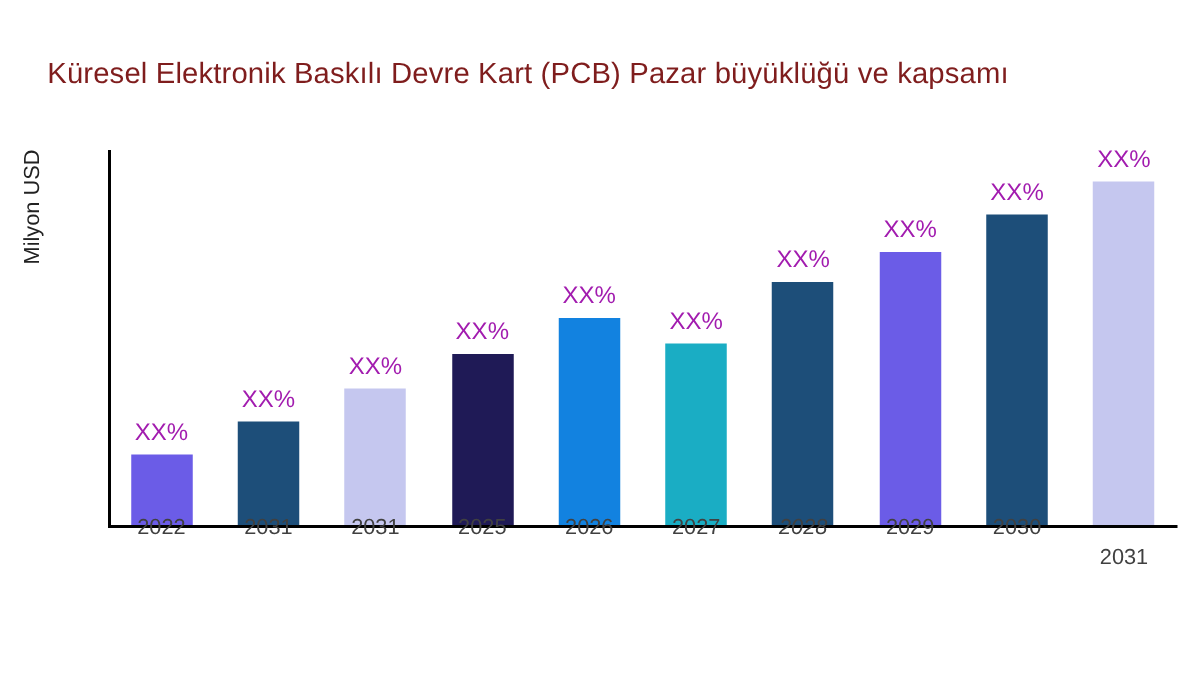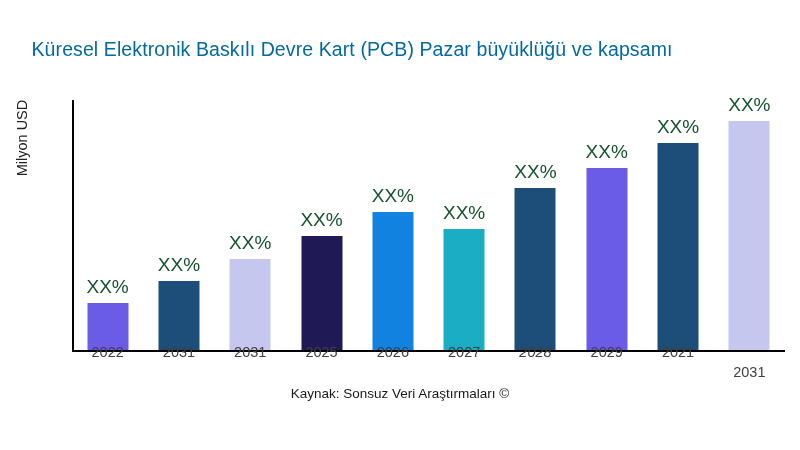--- a/index.html
+++ b/index.html
@@ -1,21 +1,21 @@
 <!DOCTYPE html>
 <html><head>
 <meta charset="utf-8">
 <style>
   html,body{margin:0;padding:0;}
   body{width:800px;height:450px;background:#ffffff;font-family:"Liberation Sans",sans-serif;overflow:hidden;}
   #canvas{position:relative;width:800px;height:450px;}
 
   #chart-title{
     position:absolute;left:0;top:38px;width:704px;text-align:center;
-    font-size:19.5px;color:#0369a1;font-weight:400;letter-spacing:.1px;
+    font-size:19.5px;color:#7f1d1d;font-weight:400;letter-spacing:.1px;
     white-space:nowrap;
   }
 
   #ylabel{
     position:absolute;left:-78px;top:130px;width:200px;text-align:center;
     transform:rotate(-90deg);transform-origin:center center;
     font-size:14.5px;color:#222222;
   }
   #spine-y{position:absolute;left:72px;top:100px;width:1.6px;height:251px;background:#000;}
   #spine-x{position:absolute;left:72px;top:350px;width:713px;height:1.6px;background:#000;}
@@ -30,21 +30,21 @@
     position:absolute;bottom:0;width:71.3px;height:250px;
   }
   .bar-inner{
     position:absolute;bottom:0;left:50%;transform:translateX(-50%);
     width:41px;
   }
   .bar-rect{width:100%;height:100%;}
   .bar-value{
     position:absolute;left:50%;transform:translateX(-50%);
     bottom:100%;margin-bottom:5px;
-    font-size:19px;color:#14532d;white-space:nowrap;text-align:center;
+    font-size:16px;color:#a21caf;white-space:nowrap;text-align:center;
   }
 
   .tick-label{
     position:absolute;top:344px;width:71.3px;text-align:center;
     font-size:14.5px;color:#404040;
   }
 
   #source{
     position:absolute;left:0;top:386px;width:800px;text-align:center;
     font-size:13.5px;color:#1a1a1a;
@@ -119,25 +119,24 @@
         </div>
       </div>
       <div class="bar-slot" style="left: 641.7px; width: 71.3px;">
         <div class="bar-inner" style="height: 229px;">
           <div class="bar-rect" style="background: rgb(197, 199, 239);"></div>
           <div class="bar-value">XX%</div>
         </div>
       </div>
     </div>
 
-  <div id="source">Kaynak: Sonsuz Veri Araştırmaları ©</div>
 
 <div class="tick-label" style="left: 72px; width: 71.3px;">2022</div>
     <div class="tick-label" style="left: 143.3px; width: 71.3px;">2031</div>
     <div class="tick-label" style="left: 214.6px; width: 71.3px;">2031</div>
     <div class="tick-label" style="left: 285.9px; width: 71.3px;">2025</div>
     <div class="tick-label" style="left: 357.2px; width: 71.3px;">2026</div>
     <div class="tick-label" style="left: 428.5px; width: 71.3px;">2027</div>
     <div class="tick-label" style="left: 499.8px; width: 71.3px; font-style: italic;">2028</div>
     <div class="tick-label" style="left: 571.1px; width: 71.3px;">2029</div>
-    <div class="tick-label" style="left: 642.4px; width: 71.3px;">2021</div>
+    <div class="tick-label" style="left: 642.4px; width: 71.3px;">2030</div>
     <div class="tick-label" style="left: 713.7px; width: 71.3px; margin-top: 20px;">2031</div>
   </div>
 
 </body></html>

